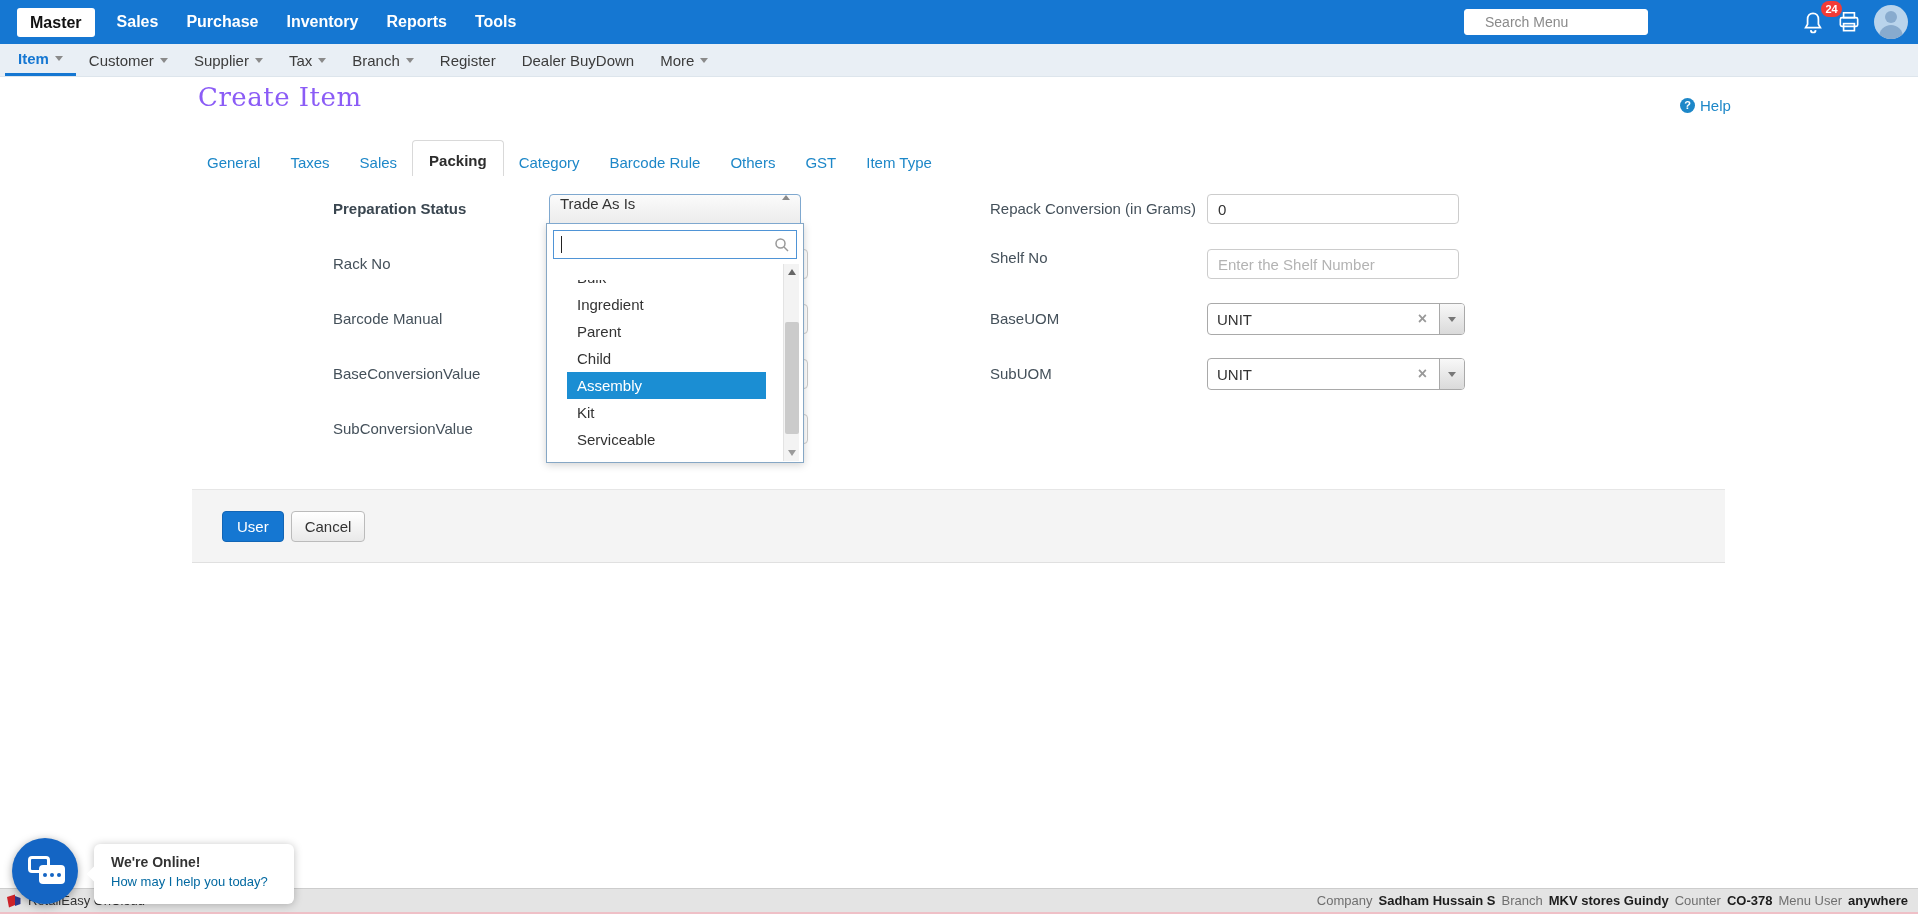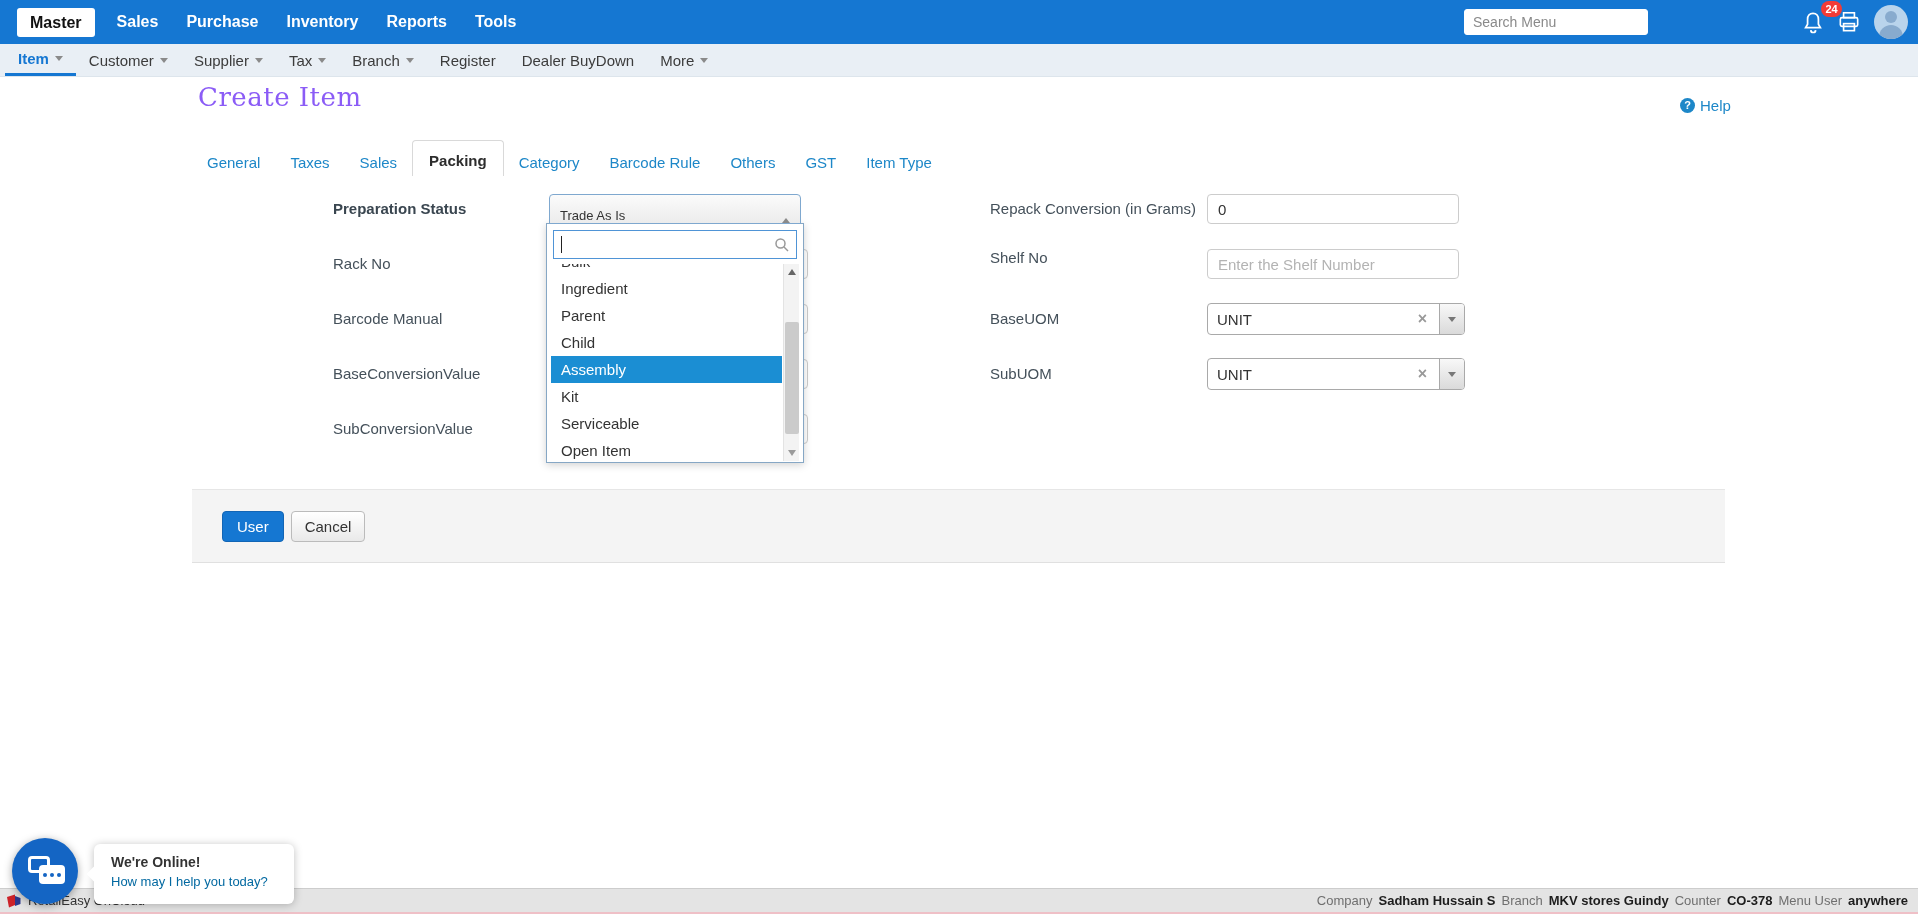--- a/index.html
+++ b/index.html
@@ -6,21 +6,21 @@
     --accent:#1577d2; --link:#1d87c8; --selected:#1b8ed3; --badge:#f23b36;
   }
   *{box-sizing:border-box; margin:0; padding:0;}
   body{width:1918px;height:914px;overflow:hidden;font-family:"Liberation Sans",sans-serif;background:#fff;color:#333;}
   .page{position:relative;width:1918px;height:914px;background:#fff;}
 
   
   .topnav{position:absolute;left:0;top:0;width:100%;height:44px;background:var(--accent);display:flex;align-items:center;padding-left:10px;}
   .topnav-item{color:#fff;font-weight:bold;font-size:16px;padding:0 14px;line-height:44px;cursor:pointer;white-space:nowrap;}
   .topnav-item.active{background:#fff;color:#111;border-radius:3px;line-height:29px;padding:0 13px;margin:0 8px 0 7px;}
-  .nav-search{position:absolute;right:270px;top:9px;width:184px;height:26px;border:1px solid #fff;border-radius:3px;background:#fff;font-size:14px;padding:0 8px;color:#333;outline:none;}
+  .nav-search{position:absolute;right:270px;top:9px;width:184px;height:26px;border:1px solid #fff;border-radius:3px;background:#fff;font-size:14px;padding:0 20px;color:#333;outline:none;}
   .nav-search::placeholder{color:#8a8a8a;}
   .icon-btn{position:absolute;top:8px;width:30px;height:30px;cursor:pointer;}
   .bell{right:88px;}
   .printer{right:52px;}
   .badge{position:absolute;top:-7px;right:-12px;min-width:21px;height:16px;border-radius:9px;background:var(--badge);color:#fff;font-size:11px;font-weight:bold;line-height:16px;text-align:center;padding:0 4px;}
   .avatar{position:absolute;right:10px;top:5px;width:34px;height:34px;border-radius:50%;background:#b9d4ec;overflow:hidden;cursor:pointer;}
   .avatar .head{position:absolute;left:11px;top:6px;width:12px;height:12px;border-radius:50%;background:#88abce;}
   .avatar .torso{position:absolute;left:5px;top:20px;width:24px;height:16px;border-radius:12px 12px 0 0;background:#88abce;}
 
   
@@ -50,30 +50,30 @@
 
   
   .uom{position:absolute;left:1015px;width:258px;height:32px;border:1px solid #a9a9a9;border-radius:4px;display:flex;background:#fff;overflow:hidden;cursor:pointer;}
   .uom-main{flex:1;display:flex;align-items:center;padding:0 9px;font-size:15px;color:#333;}
   .uom-text{flex:1;}
   .uom-clear{color:#999;font-size:16px;font-weight:bold;cursor:pointer;padding:0 3px;}
   .uom-toggle{width:25px;border-left:1px solid #a9a9a9;background:linear-gradient(#f8f8f8,#dadada);display:flex;align-items:center;justify-content:center;cursor:pointer;}
   .uom-toggle .caret-down{border-top-color:#777;}
 
   
-  .dd-header{position:absolute;left:357px;top:18px;width:252px;height:30px;border:1px solid #7fa8cf;border-radius:4px 4px 0 0;background:linear-gradient(#fbfbfb,#ececec);display:flex;align-items:flex-end;padding:0 10px;font-size:13px;color:#333;z-index:21;cursor:pointer;}
+  .dd-header{position:absolute;left:357px;top:18px;width:252px;height:30px;border:1px solid #7fa8cf;border-radius:4px 4px 0 0;background:linear-gradient(#fbfbfb,#ececec);display:flex;align-items:flex-start;padding:0 10px;font-size:15px;color:#333;z-index:21;cursor:pointer;}
   .dd-header .title{flex:1;}
   .caret-up{width:0;height:0;border-left:4px solid transparent;border-right:4px solid transparent;border-bottom:5px solid #8a8a8a;}
   .dd-panel{position:absolute;left:354px;top:47px;width:258px;height:240px;background:#fff;border:1px solid #86a7c5;box-shadow:0 2px 8px rgba(0,0,0,.18);z-index:20;padding:5px 4px 4px 4px;}
   .dd-search{position:relative;height:29px;border:1px solid #4f94d6;background:#fff;margin:1px 2px 0 2px;}
   .dd-search input{width:100%;height:100%;border:none;outline:none;font-size:15px;padding:0 26px 0 9px;font-family:"Liberation Sans",sans-serif;}
   .dd-caret-bar{position:absolute;left:7px;top:5px;width:1px;height:17px;background:#222;}
   .dd-mag{position:absolute;right:6px;top:6px;}
   .dd-list-wrap{position:relative;margin-top:5px;height:197px;overflow:hidden;}
-  .dd-list{list-style:none;margin:0;padding:0 17px 1px 0;overflow:hidden;height:197px;}
+  .dd-list{list-style:none;margin:16px;padding:0 17px 1px 0;overflow:hidden;height:197px;}
   .dd-list li{height:27px;line-height:27px;padding-left:10px;font-size:15px;color:#333;cursor:pointer;white-space:nowrap;}
   .dd-list li.clipped{margin-top:-16px;}
   .dd-list li.selected{background:var(--selected);color:#fff;}
   .dd-scroll{position:absolute;right:0;top:0;bottom:0;width:16px;background:#f3f3f3;border-left:1px solid #e3e3e3;}
   .dd-scroll .btn{position:absolute;left:0;width:16px;height:16px;display:flex;align-items:center;justify-content:center;background:#f3f3f3;cursor:pointer;}
   .dd-scroll .up{top:0;}
   .dd-scroll .down{bottom:0;}
   .tri-up{width:0;height:0;border-left:4px solid transparent;border-right:4px solid transparent;border-bottom:6px solid #666;}
   .tri-down{width:0;height:0;border-left:4px solid transparent;border-right:4px solid transparent;border-top:6px solid #9a9a9a;}
   .dd-thumb{position:absolute;left:1px;width:14px;top:58px;height:112px;background:#cbcbcb;border-radius:2px;cursor:grab;}

